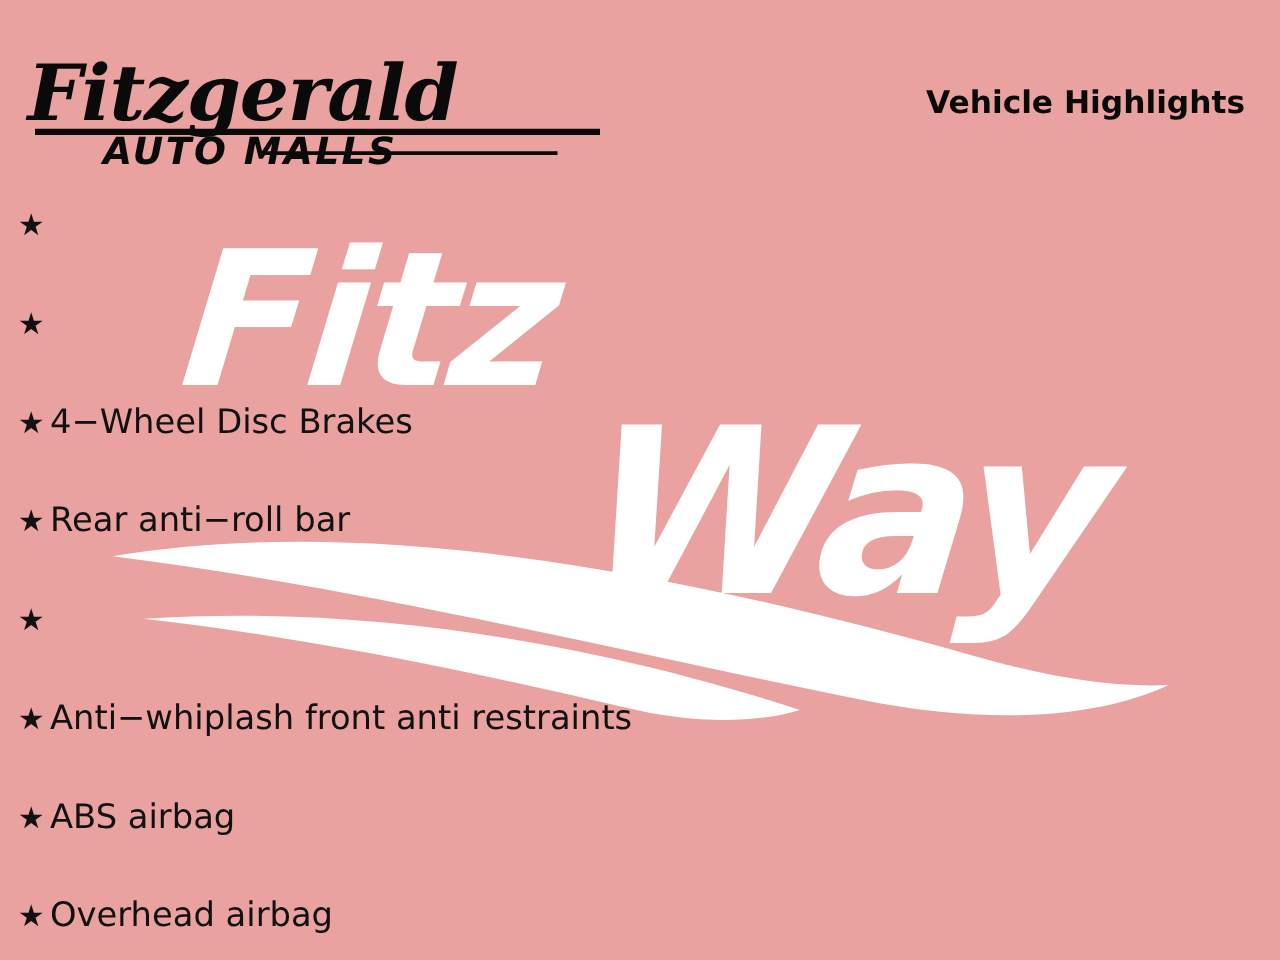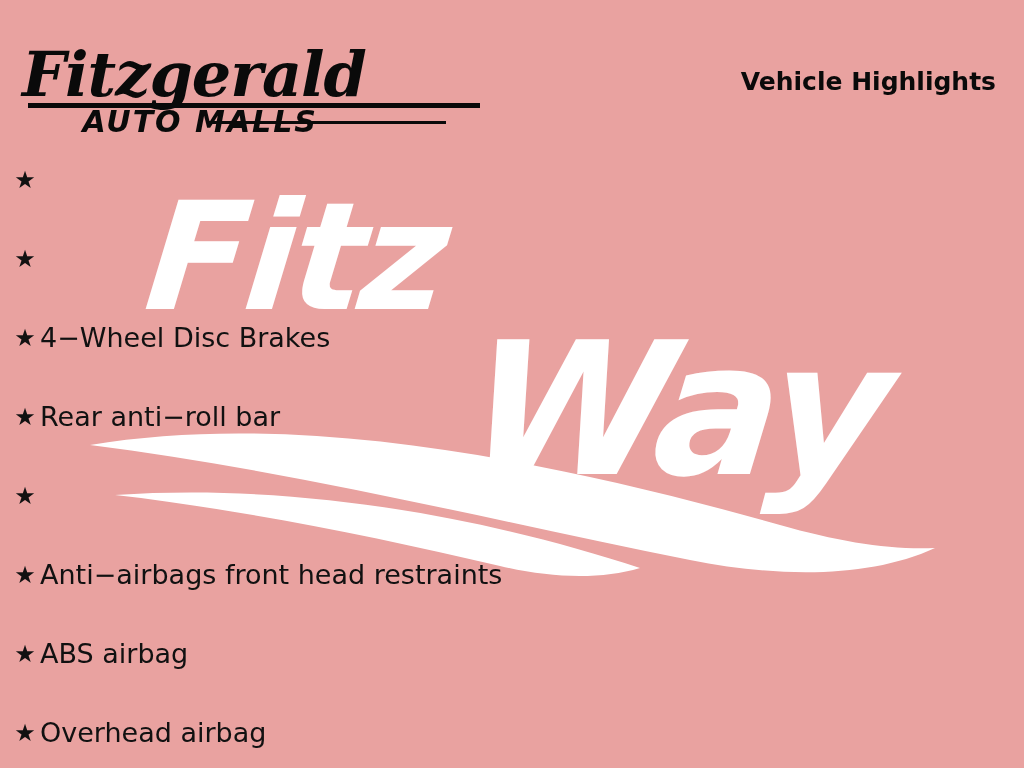--- a/index.html
+++ b/index.html
@@ -190,21 +190,21 @@
     </li>
     <li class="hl-item">
       <span class="hl-bullet">★</span>
       <span class="hl-label">Rear anti−roll bar</span>
     </li>
     <li class="hl-item">
       <span class="hl-bullet">★</span>
     </li>
     <li class="hl-item">
       <span class="hl-bullet">★</span>
-      <span class="hl-label">Anti−airbags front head restraints</span>
+      <span class="hl-label">Anti−whiplash front anti restraints</span>
     </li>
     <li class="hl-item">
       <span class="hl-bullet">★</span>
       <span class="hl-label">ABS airbag</span>
     </li>
     <li class="hl-item">
       <span class="hl-bullet">★</span>
       <span class="hl-label">Overhead airbag</span>
     </li>
   </ul>

